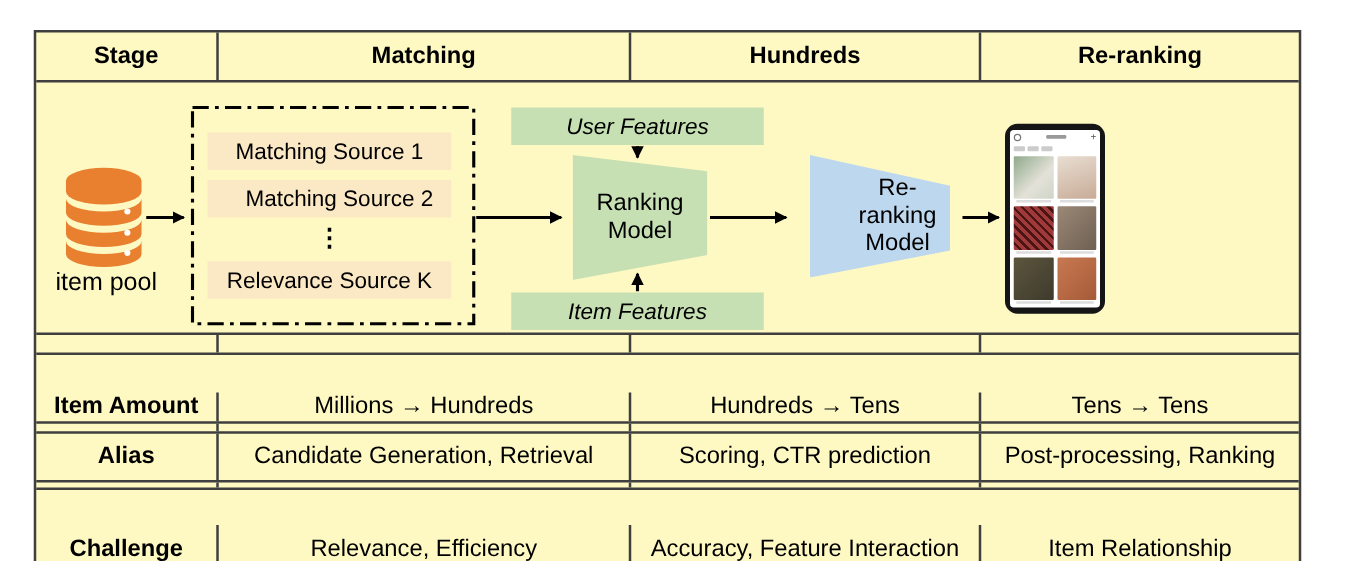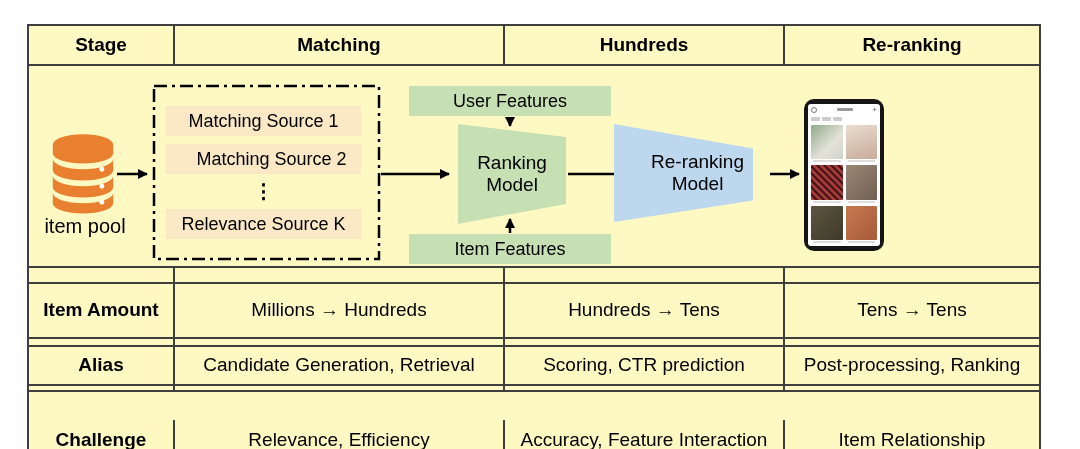--- a/index.html
+++ b/index.html
@@ -17,21 +17,21 @@
   .cell{
     box-sizing:border-box;display:flex;align-items:center;justify-content:center;
     text-align:center;font-size:19px;line-height:1.2;
   }
   .c1{width:146px;border-right:2px solid var(--table_border,#3f3f3f);}
   .c2{width:330px;border-right:2px solid var(--table_border,#3f3f3f);}
   .c3{width:280px;border-right:2px solid var(--table_border,#3f3f3f);}
   .c4{width:254px;}
   .hdr .cell, .lbl{font-weight:bold;}
   .hdr{height:38px;}
-  .r-item{height:53px;}
+  .r-item{height:53px;align-items:flex-end;}
   .r-alias{height:37px;}
   .r-chal{height:41px;margin-top:28px;}
   .gap1{height:14px;}
   .gap2{height:6px;}
   .gap3{height:4px;}
   .r-pipe{height:200px;}
 
   
   .diagram{position:relative;width:864px;height:198px;overflow:visible;}
   .wires{position:absolute;left:0;top:0;pointer-events:none;}
@@ -44,34 +44,34 @@
     left:137px;width:195px;height:30px;background:var(--matching_source_fill,#fbe9c5);
     display:flex;align-items:center;justify-content:center;font-size:18px;
   }
   .ms1{top:40px;} .ms2{top:78px;padding-left:16px;} .msk{top:143px;}
   .vdots{
     left:137px;top:109px;width:195px;height:32px;display:flex;align-items:center;
     justify-content:center;font-size:20px;font-weight:bold;line-height:1;
   }
   .feat{
     left:380px;width:202px;height:30px;background:var(--features_fill,#c6e0b4);
-    display:flex;align-items:center;justify-content:center;font-size:18px;
+    display:flex;align-items:center;justify-content:center;font-size:18px;font-style:italic;
   }
   .uf{top:20px;} .if{top:168px;}
   .trap{
     display:flex;align-items:center;justify-content:center;text-align:center;
     font-size:19px;line-height:1.15;
   }
   .trap-rank{
     left:429px;top:58px;width:108px;height:100px;
     background:var(--ranking_model_fill,#c6e0b4);
     clip-path:polygon(0% 0%,100% 13%,100% 80%,0% 100%);
   }
   .trap-rerank{
-    left:585px;top:58px;width:139px;height:98px;
+    left:619px;top:58px;width:112px;height:98px;
     background:var(--reranking_model_fill,#bdd7ee);
     clip-path:polygon(0% 0%,100% 25%,100% 78%,0% 100%);
     padding-left:28px;
   }
   
   .phone{
     left:775px;top:33px;width:80px;height:152px;background:#151515;border-radius:10px;
     padding:5px 4px;display:flex;
   }
   .pscreen{

